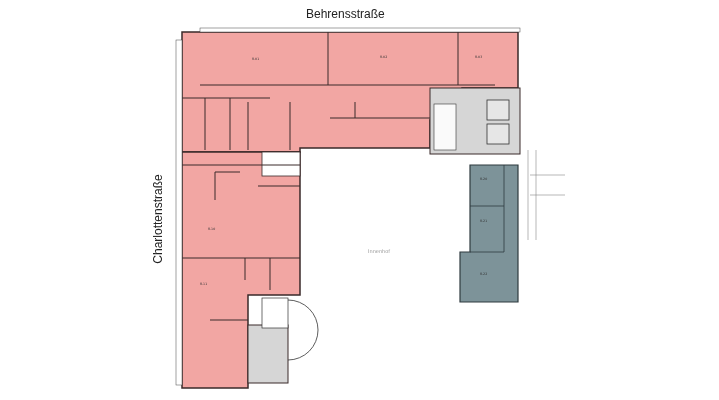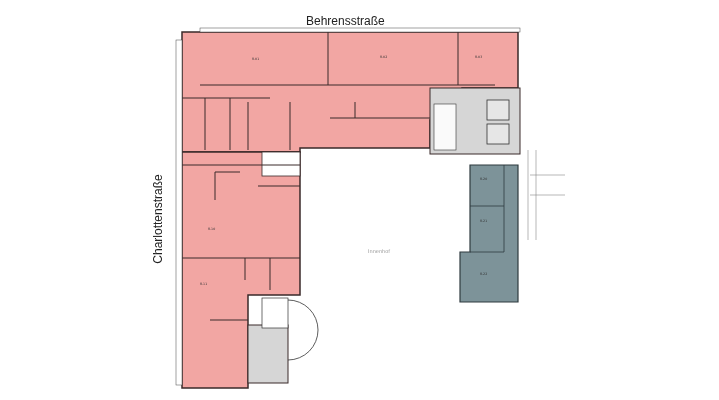--- a/index.html
+++ b/index.html
@@ -1,18 +1,18 @@
 <!DOCTYPE html>
 <html><head>
 <meta charset="utf-8">
 <style>
   html,body{margin:0;padding:0;background:#ffffff;}
   body{width:719px;height:400px;position:relative;overflow:hidden;font-family:"Liberation Sans",sans-serif;}
   .street{position:absolute;color:#222;font-size:12px;font-family:"Liberation Sans",sans-serif;}
-  #street-top{left:306px;top:14px;}
+  #street-top{left:306px;top:7px;}
   #street-left{left:78px;top:212px;transform:rotate(-90deg);transform-origin:center;width:160px;text-align:center;}
   svg{position:absolute;left:0;top:0;}
   .lbl{font-family:"DejaVu Sans",sans-serif;font-size:3.2px;fill:#333;}
   .court{font-family:"DejaVu Sans",sans-serif;font-size:5px;fill:#999;}
 </style>
 </head>
 <body>
 
 <div id="street-top" class="street">Behrensstraße</div>
 <div id="street-left" class="street">Charlottenstraße</div>

